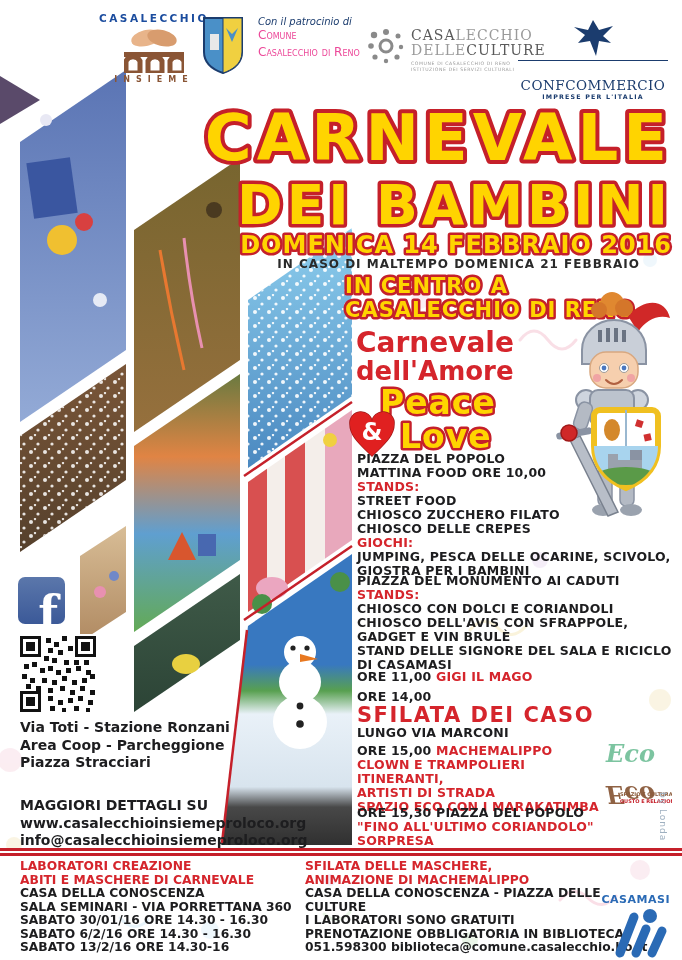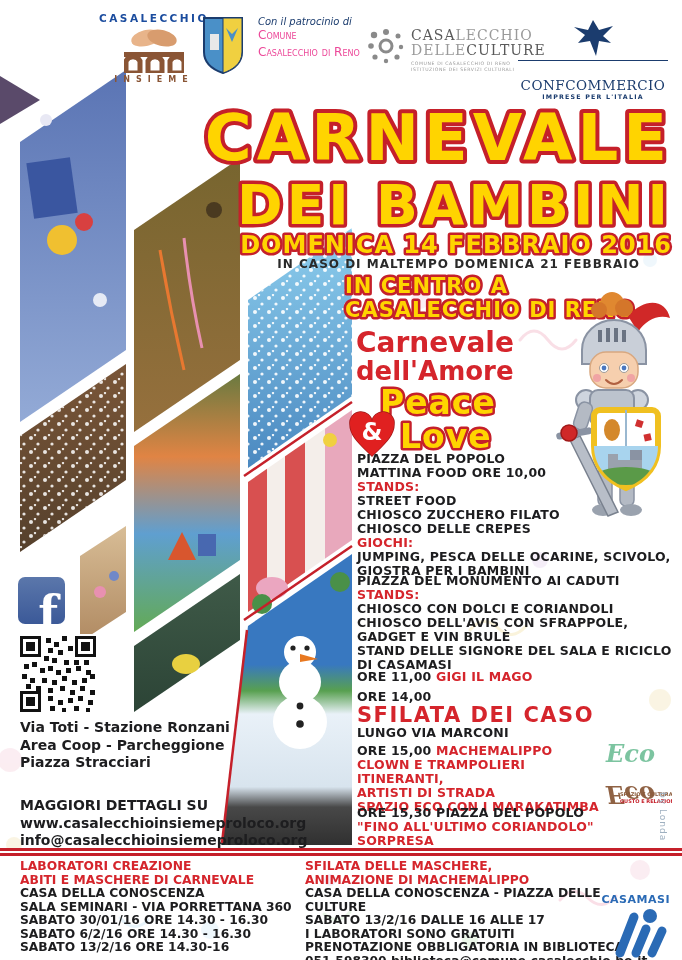--- a/index.html
+++ b/index.html
@@ -464,21 +464,20 @@
     <div>SALA SEMINARI - VIA PORRETTANA 360</div>
     <div>SABATO 30/01/16 ORE 14.30 - 16.30</div>
     <div>SABATO 6/2/16 ORE 14.30 - 16.30</div>
     <div>SABATO 13/2/16 ORE 14.30-16</div>
   </div>
 
   <div class="abs foot" style="left:305px;top:860px;width:350px">
     <div class="red">SFILATA DELLE MASCHERE,</div>
     <div class="red">ANIMAZIONE DI MACHEMALIPPO</div>
     <div>CASA DELLA CONOSCENZA - PIAZZA DELLE CULTURE</div>
-    <div>SABATO 13/2/16 DALLE 16 ALLE 17</div>
     <div>I LABORATORI SONO GRATUITI</div>
     <div>PRENOTAZIONE OBBLIGATORIA IN BIBLIOTECA</div>
     <div>051.598300 biblioteca@comune.casalecchio.bo.it</div>
   </div>
 
   <div class="abs" style="left:568px;top:888px;text-align:right">
     <span class="casamasi-word">CASAMASI</span>
     <svg width="58" height="52" style="margin-left:44px">
       <g stroke="#2a6ab5" stroke-width="9" stroke-linecap="round" fill="none">
         <line x1="8" y1="46" x2="22" y2="10"></line>

